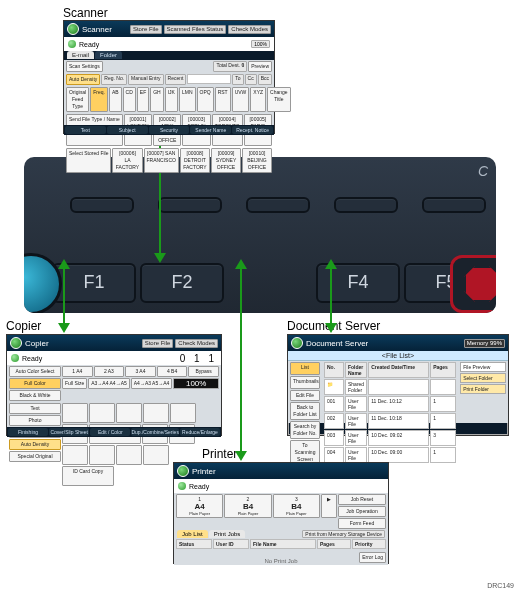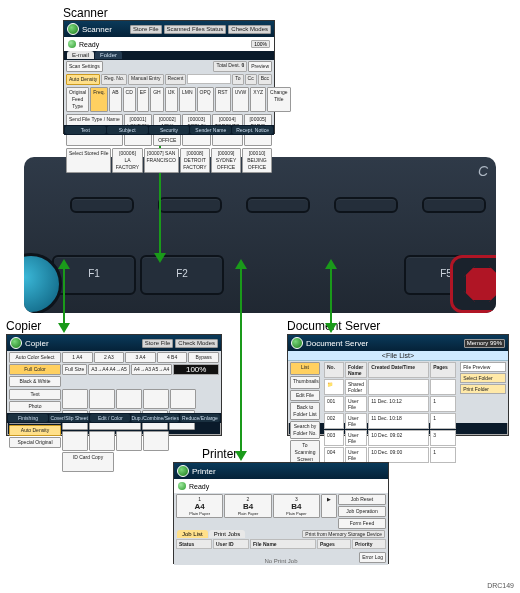--- a/index.html
+++ b/index.html
@@ -20,21 +20,21 @@
 .btn{background:#f5f5f5;border:1px solid #999;font-size:5px;line-height:7px;padding:1px 2px;border-radius:1px;color:#222;text-align:center}
 .btn.y{background:#ffe08a;border-color:#cc9a20}
 .btn.sel{background:#ffd060}
 .chip{background:#e8e8e8;border:1px solid #aaa;font-size:5px;padding:0 2px;border-radius:1px}
 .footer{display:flex;gap:1px;padding:1px;background:#0a1a2a;position:absolute;left:0;right:0;bottom:0}
 .footer .f{flex:1;background:#1a3040;color:#cde;font-size:5px;text-align:center;padding:1px 0;border-radius:2px}
 .physical{position:absolute;left:24px;top:157px;width:472px;height:156px;background:linear-gradient(#2f3a48,#202832);border-radius:10px;overflow:hidden}
 .physical .cap{position:absolute;right:8px;top:6px;color:#aeb8c4;font-size:14px;font-style:italic}
 .slot{position:absolute;width:60px;height:12px;border:2px solid #0d131a;border-radius:6px;background:#242e3a;box-shadow:inset 0 1px 0 rgba(255,255,255,0.06)}
 .slotrow1{top:40px}
-.fn{position:absolute;top:98px;width:80px;height:36px;border:2px solid #0d131a;border-radius:6px;background:#242e3a;color:#cfd6df;font-size:10px;text-align:center;line-height:34px;box-shadow:inset 0 1px 0 rgba(255,255,255,0.06)}
+.fn{position:absolute;top:106px;width:80px;height:36px;border:2px solid #0d131a;border-radius:6px;background:#242e3a;color:#cfd6df;font-size:18px;text-align:center;line-height:34px;box-shadow:inset 0 1px 0 rgba(255,255,255,0.06)}
 .circlebtn{position:absolute;left:-24px;top:96px;width:56px;height:56px;border-radius:50%;background:radial-gradient(circle at 38% 38%,#3bb8d8,#0a5a78);border:3px solid #0d131a}
 .stopwrap{position:absolute;right:-18px;top:98px;width:58px;height:52px;border:3px solid #b01525;border-radius:12px;background:#1a222c}
 .stopwrap .octa{position:absolute;left:11px;top:8px;width:32px;height:32px;background:#b01525;clip-path:polygon(30% 0,70% 0,100% 30%,100% 70%,70% 100%,30% 100%,0 70%,0 30%);border:2px solid #1a222c}
 .arrow{position:absolute;pointer-events:none}
 .arrow .line{position:absolute;background:#1a9a1a}
 .arrow .head{position:absolute;width:0;height:0}
 .headD{border-left:6px solid transparent;border-right:6px solid transparent;border-top:10px solid #1a9a1a}
 .headU{border-left:6px solid transparent;border-right:6px solid transparent;border-bottom:10px solid #1a9a1a}
 .listrow{display:flex;gap:1px;align-items:stretch;padding:0 2px 1px 2px}
 .listrow .c{background:#fff;border:1px solid #bbb;font-size:5px;padding:1px 2px;color:#222}
@@ -57,20 +57,21 @@
   <div class="cap">C</div>
 
   <div class="slot slotrow1" style="left:46px"></div>
   <div class="slot slotrow1" style="left:134px"></div>
   <div class="slot slotrow1" style="left:222px"></div>
   <div class="slot slotrow1" style="left:310px"></div>
   <div class="slot slotrow1" style="left:398px"></div>
 
   <div class="fn" style="left:28px">F1</div>
   <div class="fn" style="left:116px">F2</div>
+  <div class="fn" style="left:292px">F4</div>
   <div class="fn" style="left:380px">F5</div>
   <div class="circlebtn"></div>
   <div class="stopwrap">
     <div class="octa"></div>
   </div>
 </div>
 
 <div class="arrow" style="left:154px;top:133px;width:12px;height:130px">
   <div class="head headU" style="left:0;top:0"></div>
   <div class="line" style="left:5px;top:8px;width:2px;height:114px"></div>
@@ -171,20 +172,25 @@
 
 <div class="thumb" style="left:6px;top:334px;width:214px;height:100px">
   <div class="titlebar">
     <span class="orb"></span>
     <span>Copier</span>
     <div class="tbtns">
       <span>Store File</span>
       <span>Check Modes</span>
     </div>
   </div>
+  <div class="status">
+    <span class="dot"></span>
+    <span>Ready</span>
+    <span style="margin-left:auto;font-size:10px;letter-spacing:3px">0 1 1</span>
+  </div>
   <div class="body" style="position:relative">
     <div class="row">
       <div style="width:52px;display:flex;flex-direction:column;gap:1px">
         <div class="btn">Auto Color Select</div>
         <div class="btn sel">Full Color</div>
         <div class="btn">Black &amp; White</div>
       </div>
       <div style="flex:1;display:flex;flex-direction:column;gap:1px">
         <div style="display:flex;gap:1px">
           <div class="btn" style="flex:1">1 A4</div>

